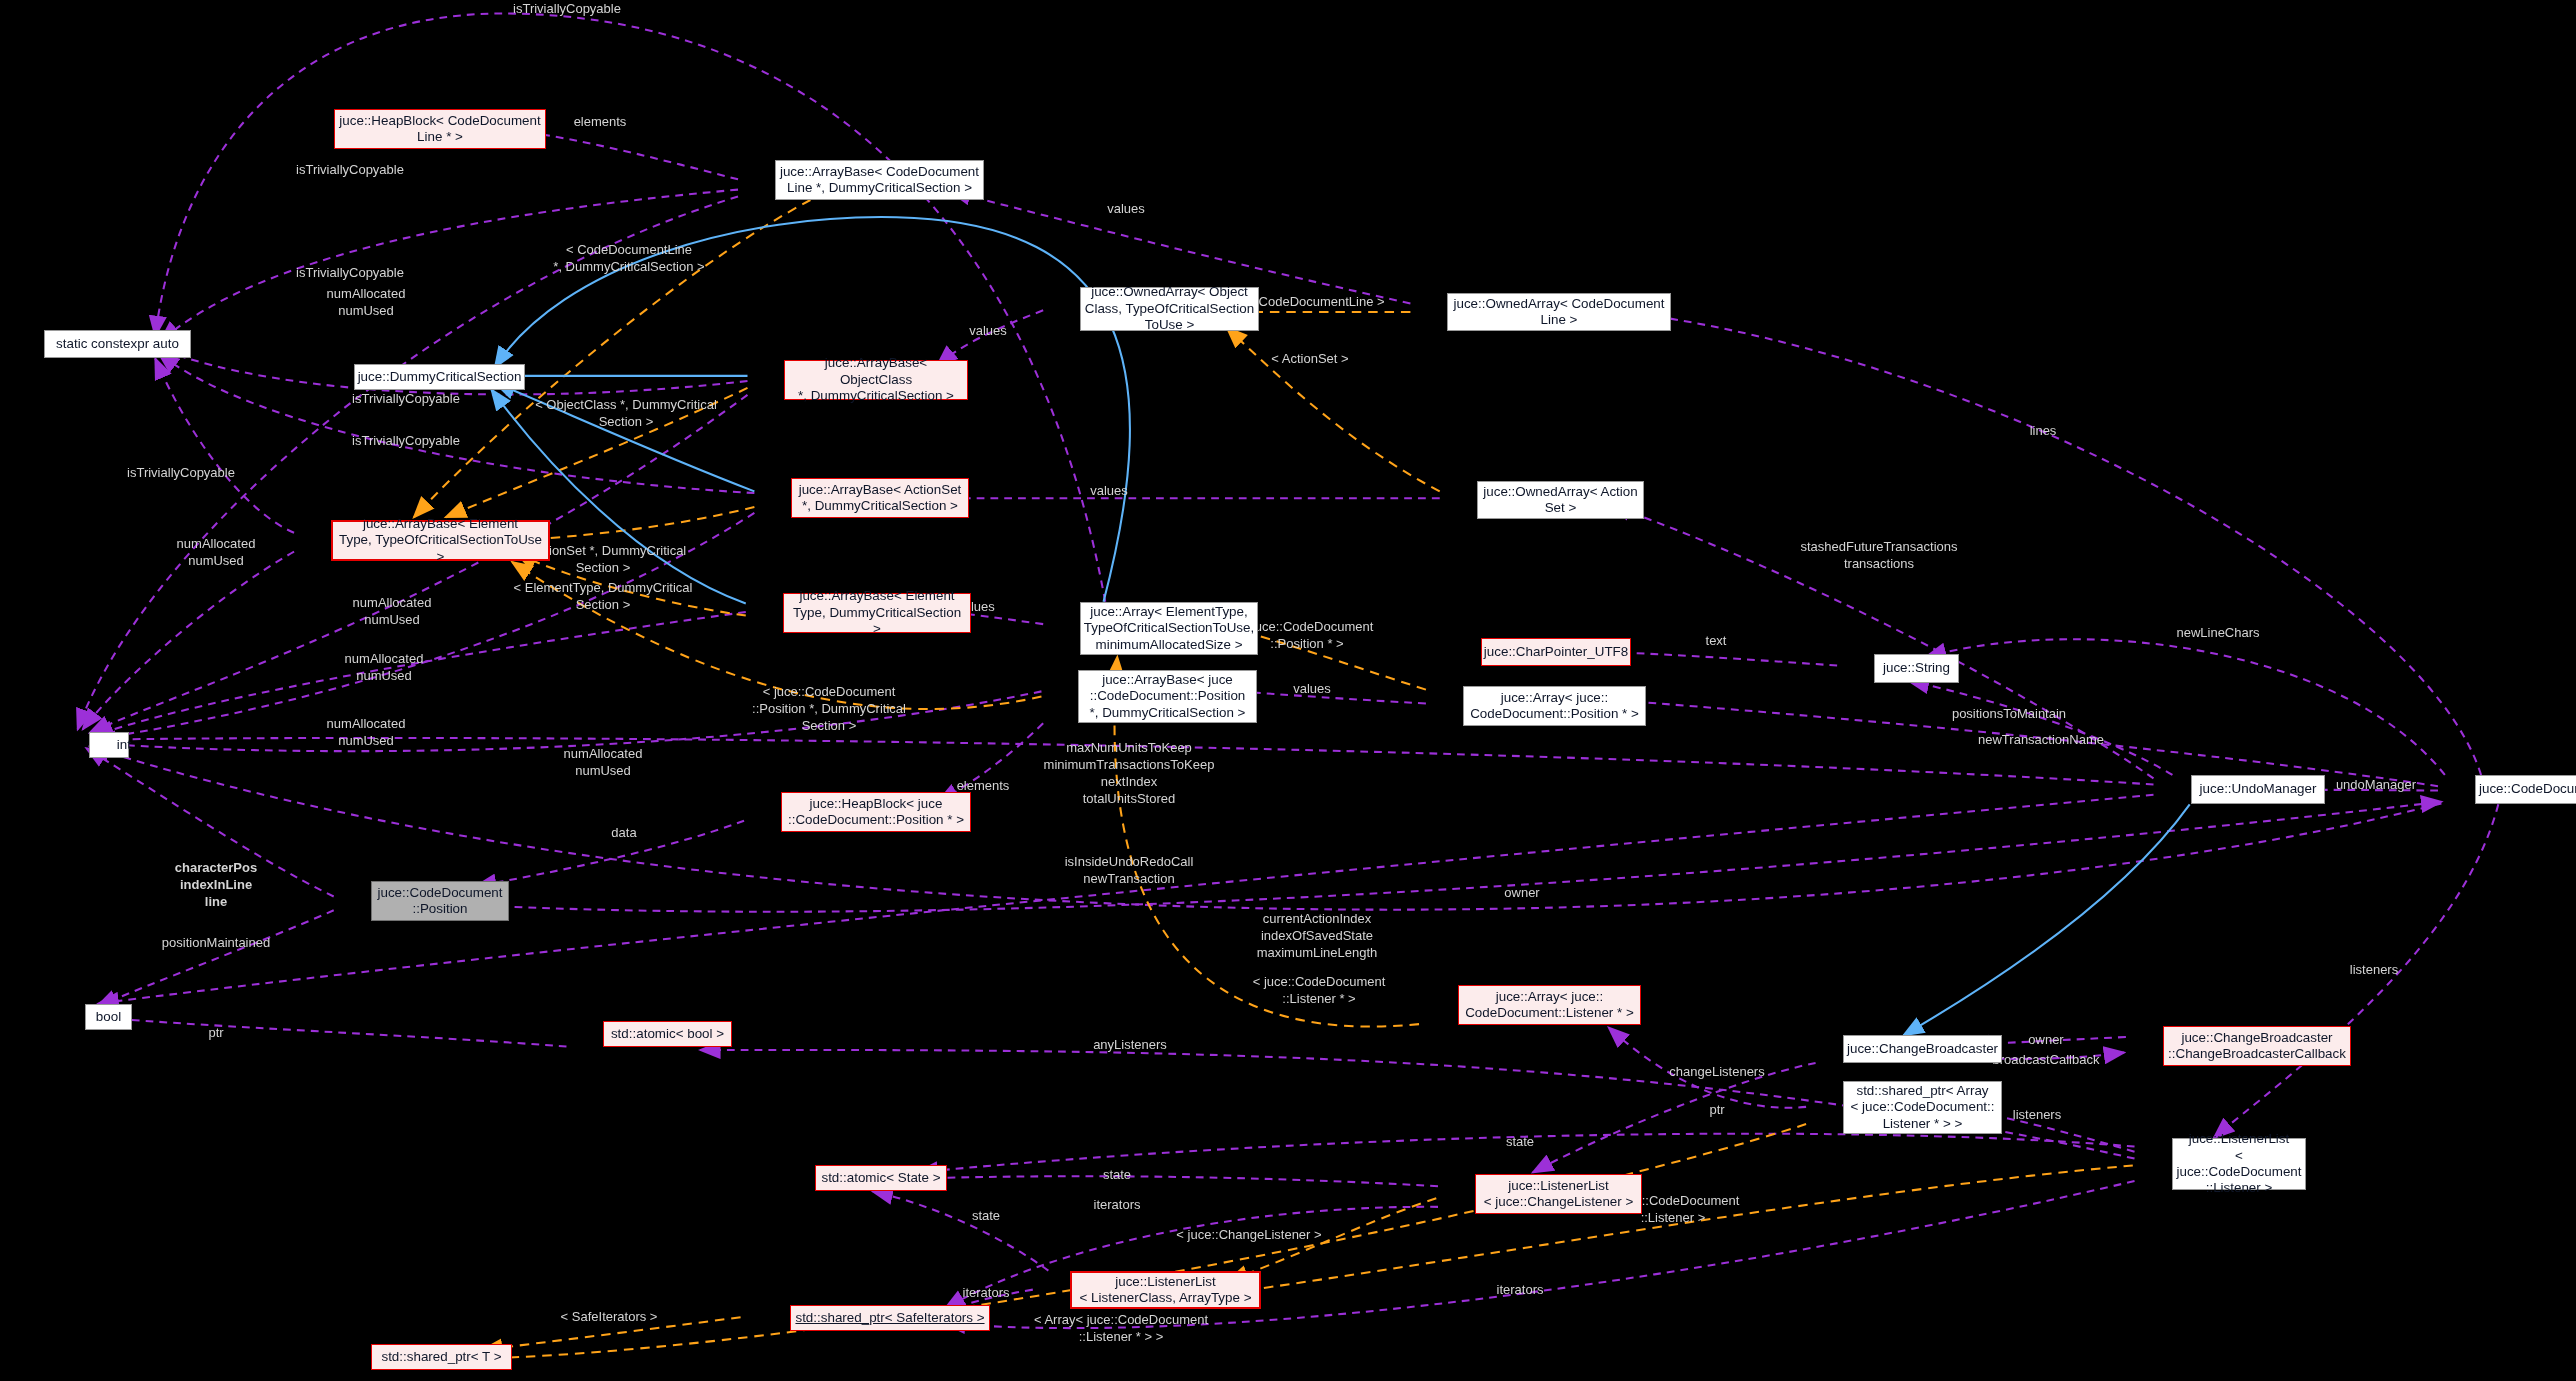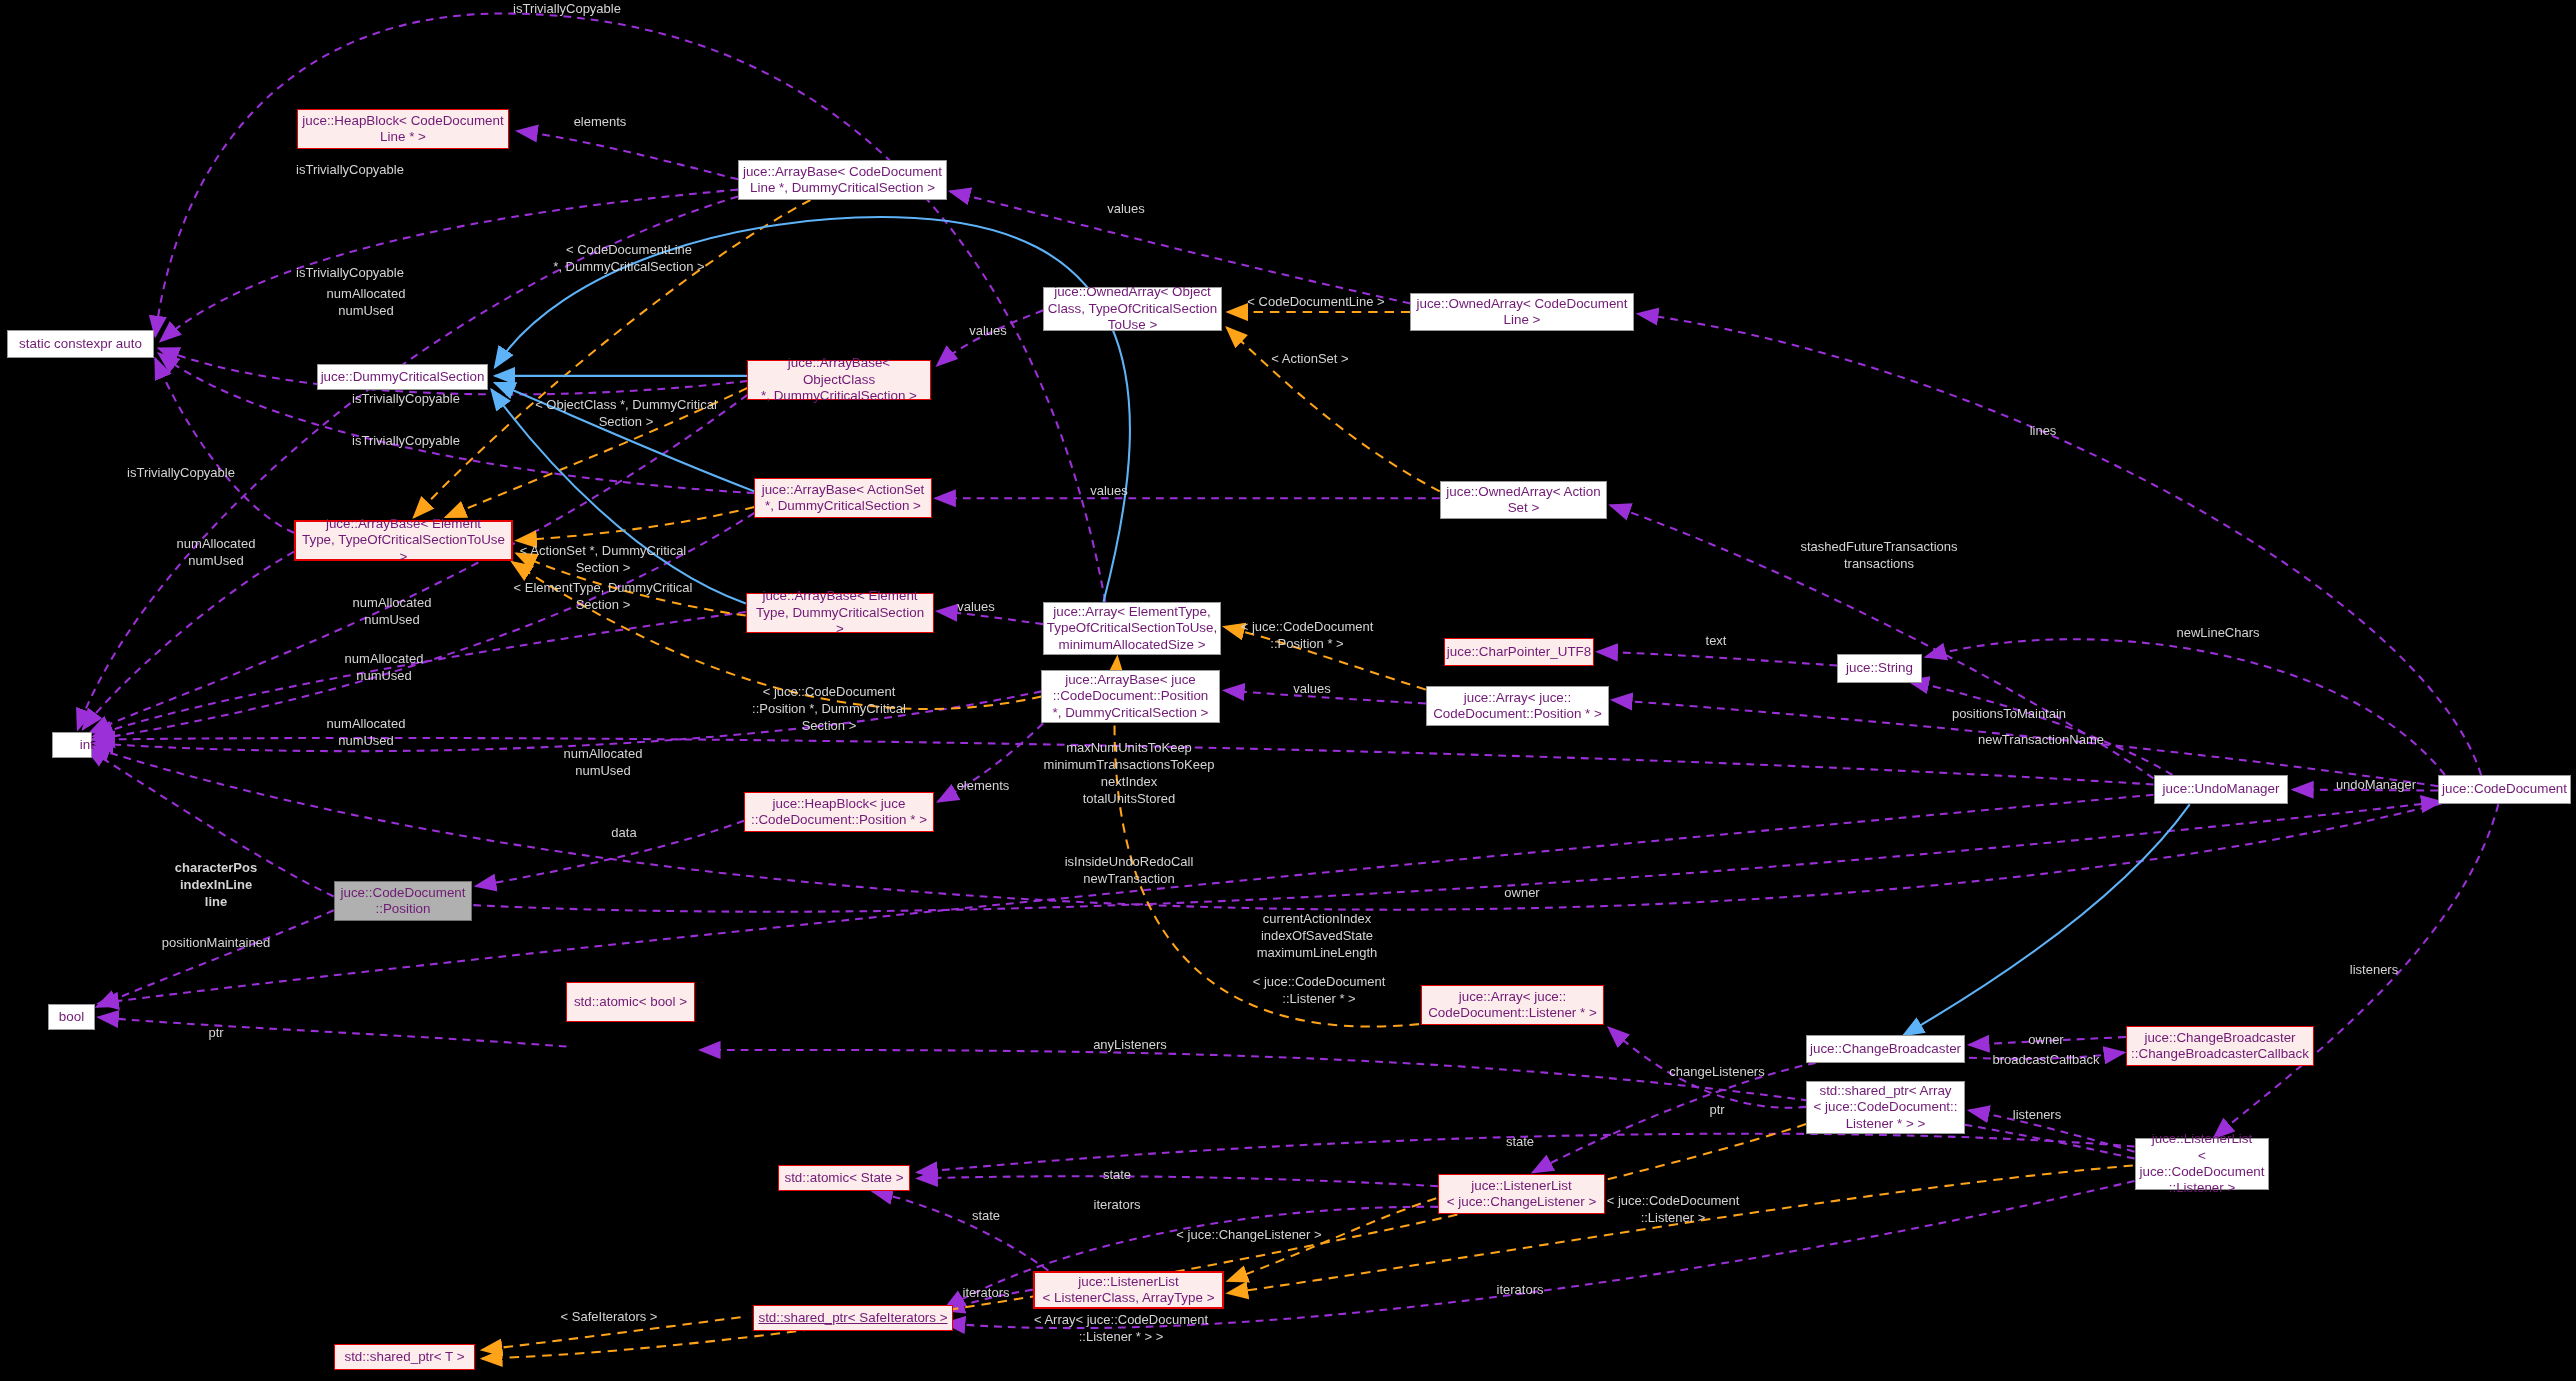--- a/index.html
+++ b/index.html
@@ -1,21 +1,21 @@
 <!DOCTYPE html>
 <html style="font-size:14px"><head>
 <meta charset="utf-8">
 <style>
   html,body{margin:0;padding:0;background:#000;}
   #canvas{position:relative;width:2576px;height:1381px;background:#000;overflow:hidden;
           font-family:"Liberation Sans",sans-serif;}
   #edges{position:absolute;left:0;top:0;width:100%;height:100%;}
   .node{position:absolute;box-sizing:border-box;display:flex;align-items:center;justify-content:center;
         text-align:center;white-space:pre-line;font:13.4px/1.22 "Liberation Sans",sans-serif;
-        color:#701a75;background:#fff;border:1.7px solid #9a9a9a;z-index:3;padding:0.9px 3.4px;}
+        color:#0f172a;background:#fff;border:1.7px solid #9a9a9a;z-index:3;padding:0.9px 3.4px;margin-left:37px;}
   .node.red{background:#fcecec;border-color:#e60000;}
   .node.red-em{background:#fcecec;border:2.6px solid #e60000;}
   .node.gray{background:#b0b0b0;border-color:#717171;}
   .edge-label{position:absolute;transform:translate(-50%,-50%);text-align:center;white-space:pre-line;
         font:13px/1.3 "Liberation Sans",sans-serif;color:#d4d4d4;z-index:2;}
 </style>
 </head>
 <body>
 
 <div id="canvas">
@@ -224,21 +224,21 @@
       <div class="node plain" style="left: 1426px; top: 686px; width: 183px; height: 40px;">juce::Array&lt; juce::
 CodeDocument::Position * &gt;</div>
       <div class="node plain" style="left: 2154px; top: 775px; width: 134px; height: 29px;">juce::UndoManager</div>
       <div class="node plain" style="left: 2438px; top: 775px; width: 133px; height: 29px;">juce::CodeDocument</div>
       <div class="node red" style="left: 744px; top: 792px; width: 190px; height: 40px;">juce::HeapBlock&lt; juce
 ::CodeDocument::Position * &gt;</div>
       <div class="node gray" style="left: 334px; top: 881px; width: 138px; height: 40px;">juce::CodeDocument
 ::Position</div>
       <div class="node plain" style="left: 52px; top: 732px; width: 40px; height: 26px; padding-left: 33px;">int</div>
       <div class="node plain" style="left: 48px; top: 1004px; width: 47px; height: 26px;">bool</div>
-      <div class="node red" style="left: 566px; top: 982px; width: 129px; height: 40px;">std::atomic&lt; bool &gt;</div>
+      <div class="node red" style="left: 566px; top: 1021px; width: 129px; height: 26px;">std::atomic&lt; bool &gt;</div>
       <div class="node red" style="left: 1421px; top: 985px; width: 183px; height: 40px;">juce::Array&lt; juce::
 CodeDocument::Listener * &gt;</div>
       <div class="node plain" style="left: 1806px; top: 1035px; width: 159px; height: 28px;">juce::ChangeBroadcaster</div>
       <div class="node red" style="left: 2126px; top: 1026px; width: 188px; height: 40px;">juce::ChangeBroadcaster
 ::ChangeBroadcasterCallback</div>
       <div class="node plain" style="left: 1806px; top: 1081px; width: 159px; height: 53px;">std::shared_ptr&lt; Array
 &lt; juce::CodeDocument::
 Listener * &gt; &gt;</div>
       <div class="node plain" style="left: 2135px; top: 1138px; width: 134px; height: 52px;">juce::ListenerList
 &lt; juce::CodeDocument

